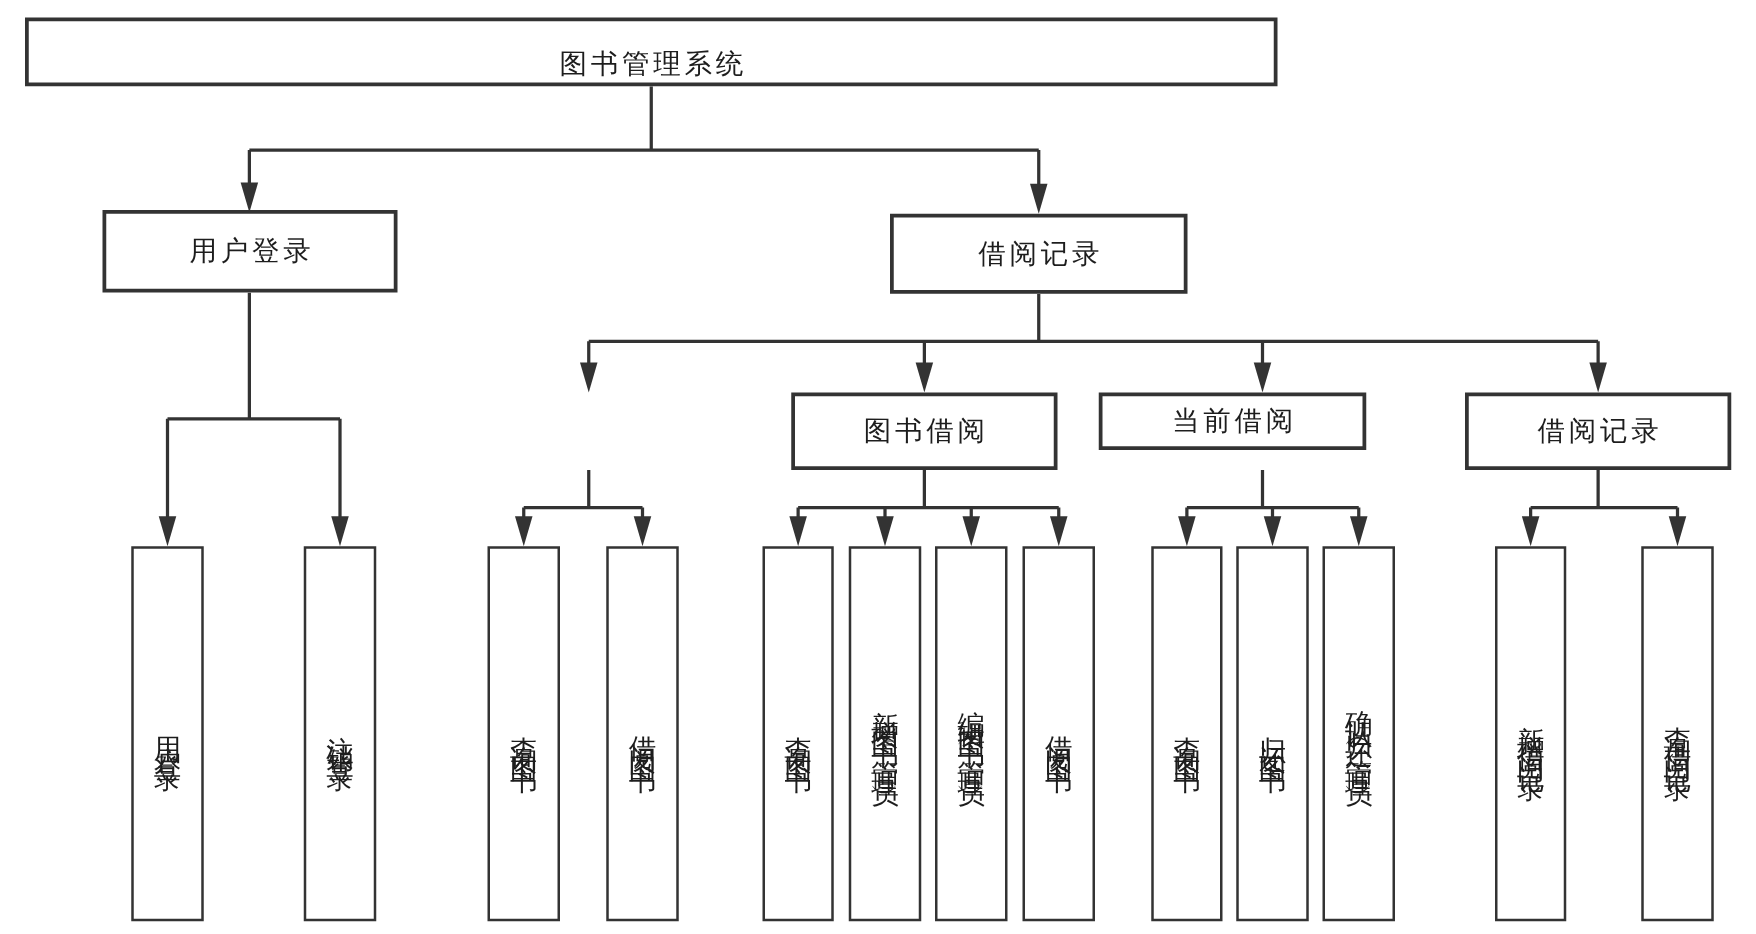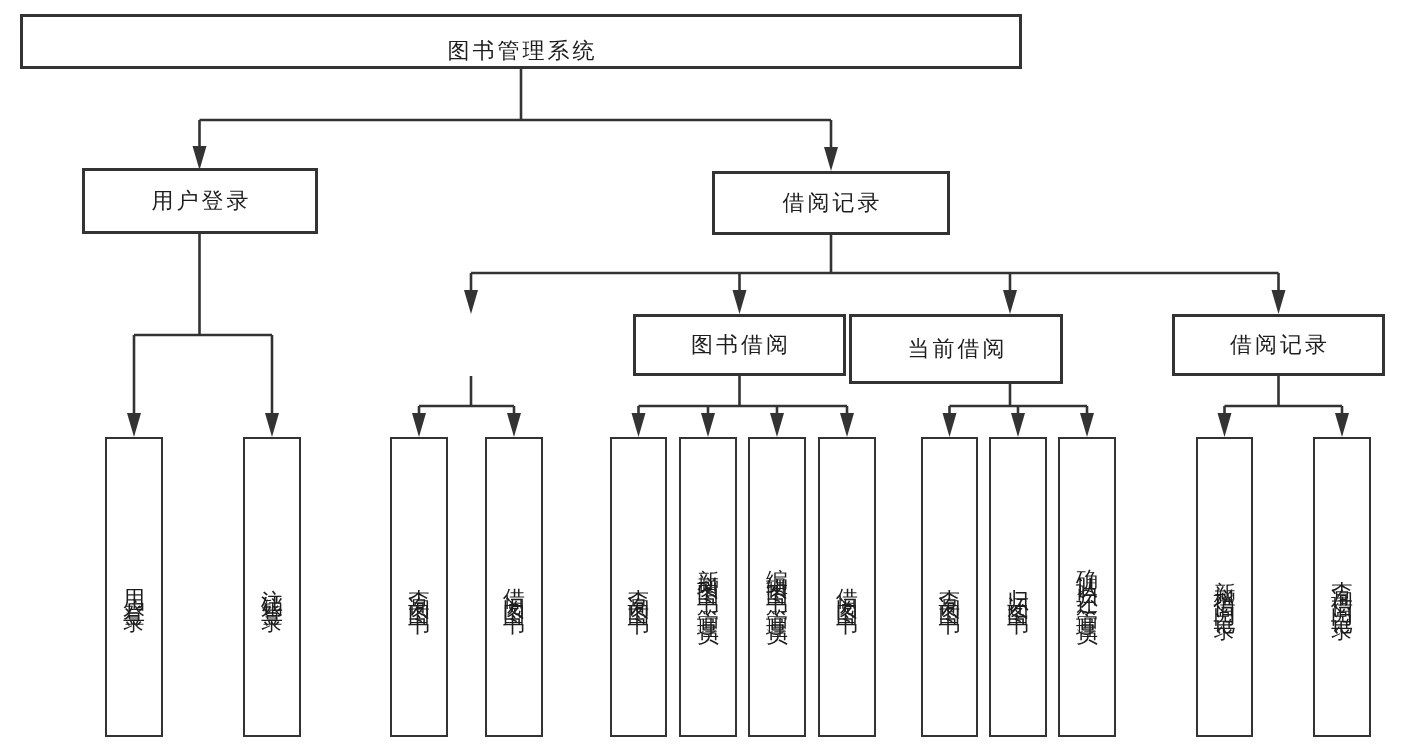--- a/index.html
+++ b/index.html
@@ -134,21 +134,21 @@
   <div class="node" style="left:82px;top:168px;width:236px;height:66px;">
     <span class="hlabel">用户登录</span>
   </div>
   <div class="node" style="left:712px;top:171px;width:238px;height:64px;">
     <span class="hlabel">借阅记录</span>
   </div>
 
   <div class="node" style="left:633px;top:314px;width:213px;height:62px;">
     <span class="hlabel">图书借阅</span>
   </div>
-  <div class="node" style="left:849px;top:314px;width:214px;height:70px;">
+  <div class="node" style="left:879px;top:314px;width:214px;height:46px;">
     <span class="hlabel">当前借阅</span>
   </div>
   <div class="node" style="left:1172px;top:314px;width:213px;height:62px;">
     <span class="hlabel">借阅记录</span>
   </div>
 
   <div class="node leaf" style="left:105px;top:437px;width:58px;height:300px;">
     <span class="vlabel">用户登录</span>
   </div>
   <div class="node leaf" style="left:243px;top:437px;width:58px;height:300px;">

